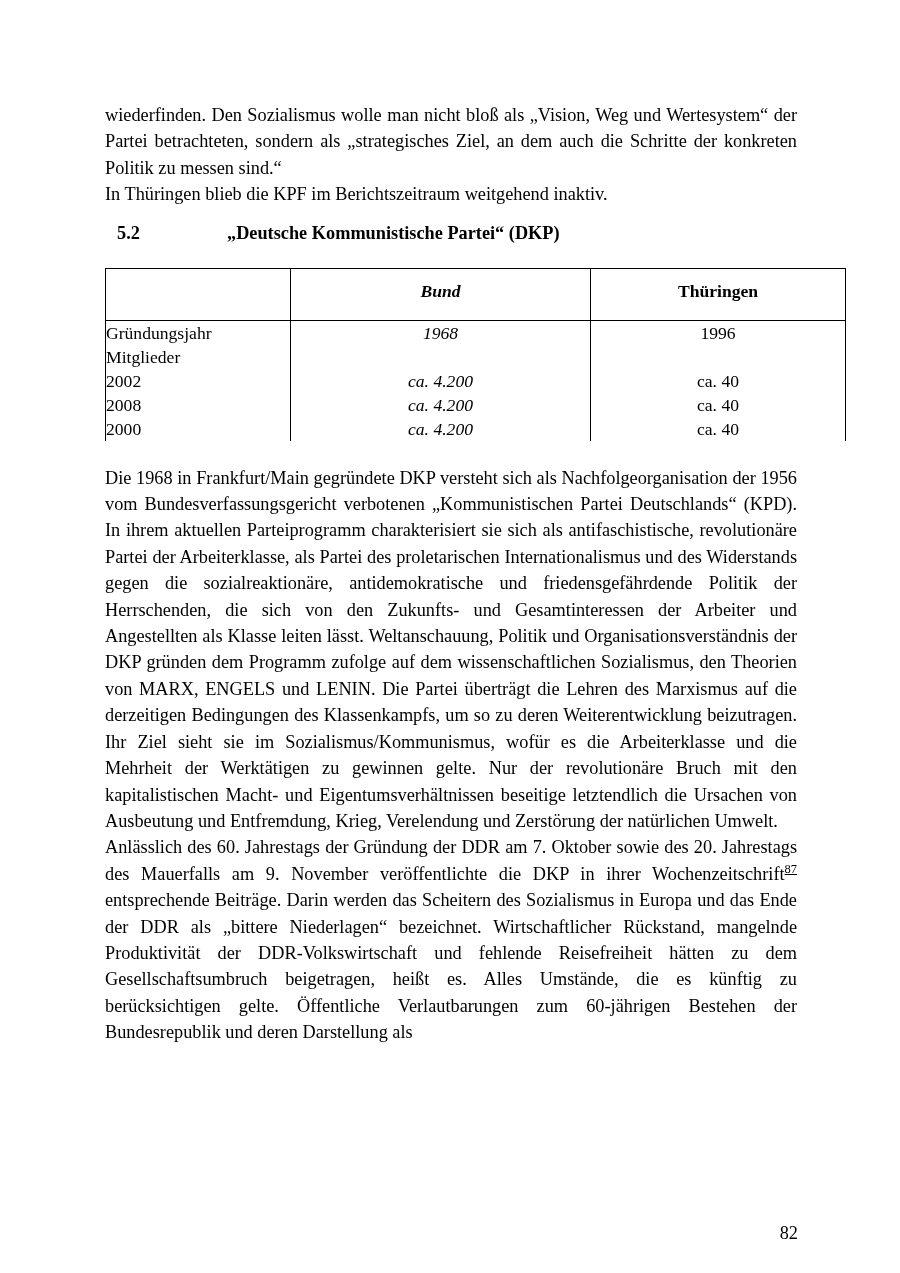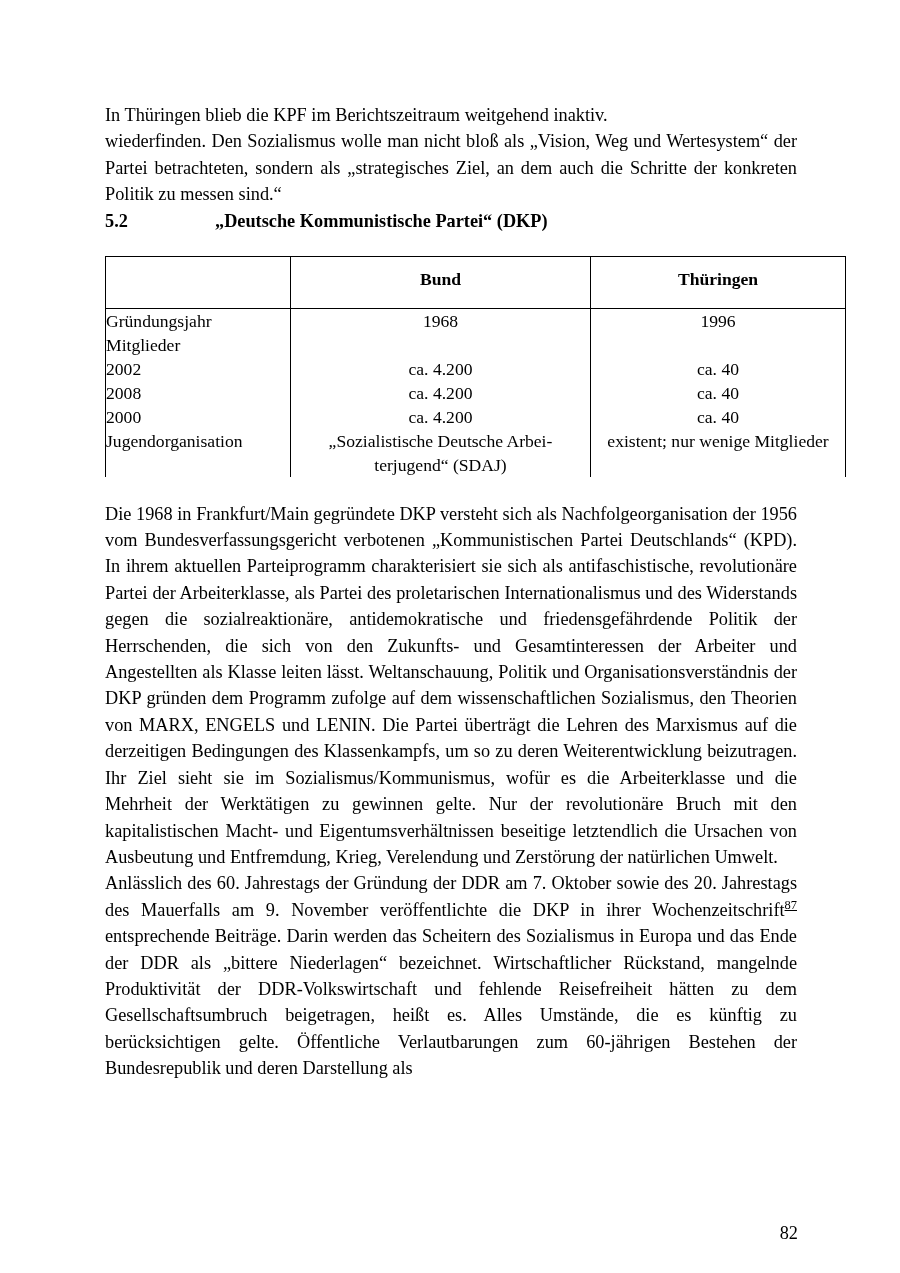--- a/index.html
+++ b/index.html
@@ -36,21 +36,21 @@
     font-size: 18.3px;
     line-height: 26.4px;
     text-align: justify;
     text-justify: inter-word;
     hyphens: manual;
   }
   .gap-after-par { margin-bottom: 26px; }
   .gap-small { margin-bottom: 24px; }
 
   h2.section-heading {
-    margin: 0;
+    margin: 12px;
     font-size: 18.3px;
     line-height: 26px;
     font-weight: bold;
     display: flex;
     align-items: flex-start;
   }
   h2.section-heading .num {
     width: 110px;
     flex: 0 0 110px;
   }
@@ -89,21 +89,21 @@
   }
   table.facts tr.body-row td {
     border-top: none;
     border-bottom: none;
   }
   table.facts tr.last-row td {
     border-bottom: 1.3px solid #000;
     padding-bottom: 8px;
   }
   td.col-label, th.col-label { width: 185px; }
-  td.col-bund,  th.col-bund  { width: 300px; }
+  td.col-bund,  th.col-bund  { width: 300px; font-style: italic; }
   td.col-thu,   th.col-thu   { width: 255px; }
 
   td.col-label {
     font-weight: bold;
     padding-left: 9px;
   }
   td.col-bund, td.col-thu {
     text-align: center;
     margin-left: 44px;
   }
@@ -144,23 +144,23 @@
     text-align: right;
   }
 </style>
 </head>
 <body>
 
 <div class="page">
 
   <div class="content">
 
+    <p class="body-par gap-after-par">wiederfinden. Den Sozialismus wolle man nicht bloß als „Vision, Weg und Wertesystem“ der Partei betrachteten, sondern als „strategisches Ziel, an dem auch die Schritte der konkreten Politik zu messen sind.“</p>
+
     <p class="body-par gap-small">In Thüringen blieb die KPF im Berichtszeitraum weitgehend inaktiv.</p>
-
-    <p class="body-par gap-after-par">wiederfinden. Den Sozialismus wolle man nicht bloß als „Vision, Weg und Wertesystem“ der Partei betrachteten, sondern als „strategisches Ziel, an dem auch die Schritte der konkreten Politik zu messen sind.“</p>
 
     <h2 class="section-heading" style="margin-bottom:22px;">
       <span class="num">5.2</span>
       <span class="ttl">„Deutsche Kommunistische Partei“ (DKP)</span>
     </h2>
 
     <table class="facts">
       <thead>
         <tr class="head-row">
           <th class="col-label"></th>
@@ -190,28 +190,20 @@
             <span class="rowline">ca. 4.200</span>
           </td>
           <td class="col-thu cell-pad-top">
             <span class="rowline">&nbsp;</span>
             <span class="rowline">ca. 40</span>
             <span class="rowline">ca. 40</span>
             <span class="rowline">ca. 40</span>
           </td>
         </tr>
 
-        <tr class="body-row">
-          <td class="col-label cell-pad-top">Jugendorganisation</td>
-          <td class="col-bund cell-pad-top">
-            <span class="rowline">„Sozialistische Deutsche Arbei-</span>
-            <span class="rowline">terjugend“ (SDAJ)</span>
-          </td>
-          <td class="col-thu cell-pad-top">existent; nur wenige Mitglieder</td>
-        </tr>
 
 
       </tbody>
     </table>
 
     <p class="body-par gap-small" style="margin-top:24px;">Die 1968 in Frankfurt/Main gegründete DKP versteht sich als Nachfolgeorganisation der 1956 vom Bundesverfassungsgericht verbotenen „Kommunistischen Partei Deutschlands“ (KPD). In ihrem aktuellen Parteiprogramm charakterisiert sie sich als antifaschistische, revolutionäre Partei der Arbeiterklasse, als Partei des proletarischen Internationalismus und des Widerstands gegen die sozialreaktionäre, antidemokratische und friedensgefährdende Politik der Herrschenden, die sich von den Zukunfts- und Gesamtinteressen der Arbeiter und Angestellten als Klasse leiten lässt. Weltanschauung, Politik und Organisationsverständnis der DKP gründen dem Programm zufolge auf dem wissenschaftlichen Sozialismus, den Theorien von MARX, ENGELS und LENIN. Die Partei überträgt die Lehren des Marxismus auf die derzeitigen Bedingungen des Klassenkampfs, um so zu deren Weiterentwicklung beizutragen. Ihr Ziel sieht sie im Sozialismus/Kommunismus, wofür es die Arbeiterklasse und die Mehrheit der Werktätigen zu gewinnen gelte. Nur der revolutionäre Bruch mit den kapitalistischen Macht- und Eigentumsverhältnissen beseitige letztendlich die Ursachen von Ausbeutung und Entfremdung, Krieg, Verelendung und Zerstörung der natürlichen Umwelt.</p>
 
     <p class="body-par"><span>Anlässlich des 60. Jahrestags der Gründung der DDR am 7. Oktober  sowie des 20. Jahrestags des Mauerfalls am 9. November veröffentlichte die DKP in ihrer Wochenzeitschrift</span><sup>87</sup><span> entsprechende Beiträge. Darin werden das Scheitern des Sozialismus in Europa und das Ende der DDR als „bittere Niederlagen“ bezeichnet. Wirtschaftlicher Rückstand, mangelnde Produktivität der DDR-Volkswirtschaft und fehlende Reisefreiheit hätten zu dem Gesellschaftsumbruch beigetragen, heißt es. Alles Umstände, die es künftig zu berücksichtigen gelte. Öffentliche Verlautbarungen zum 60-jährigen Bestehen der Bundesrepublik und deren Darstellung als</span></p>
 
   </div>

